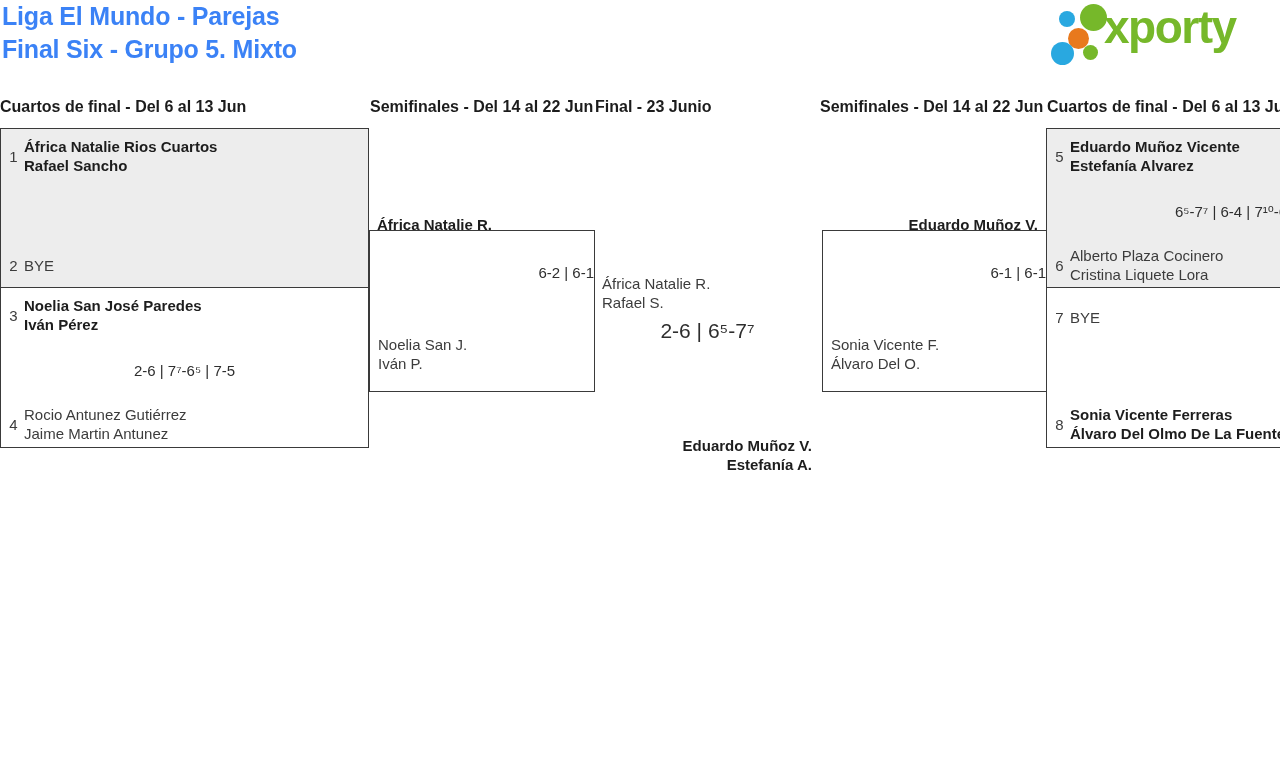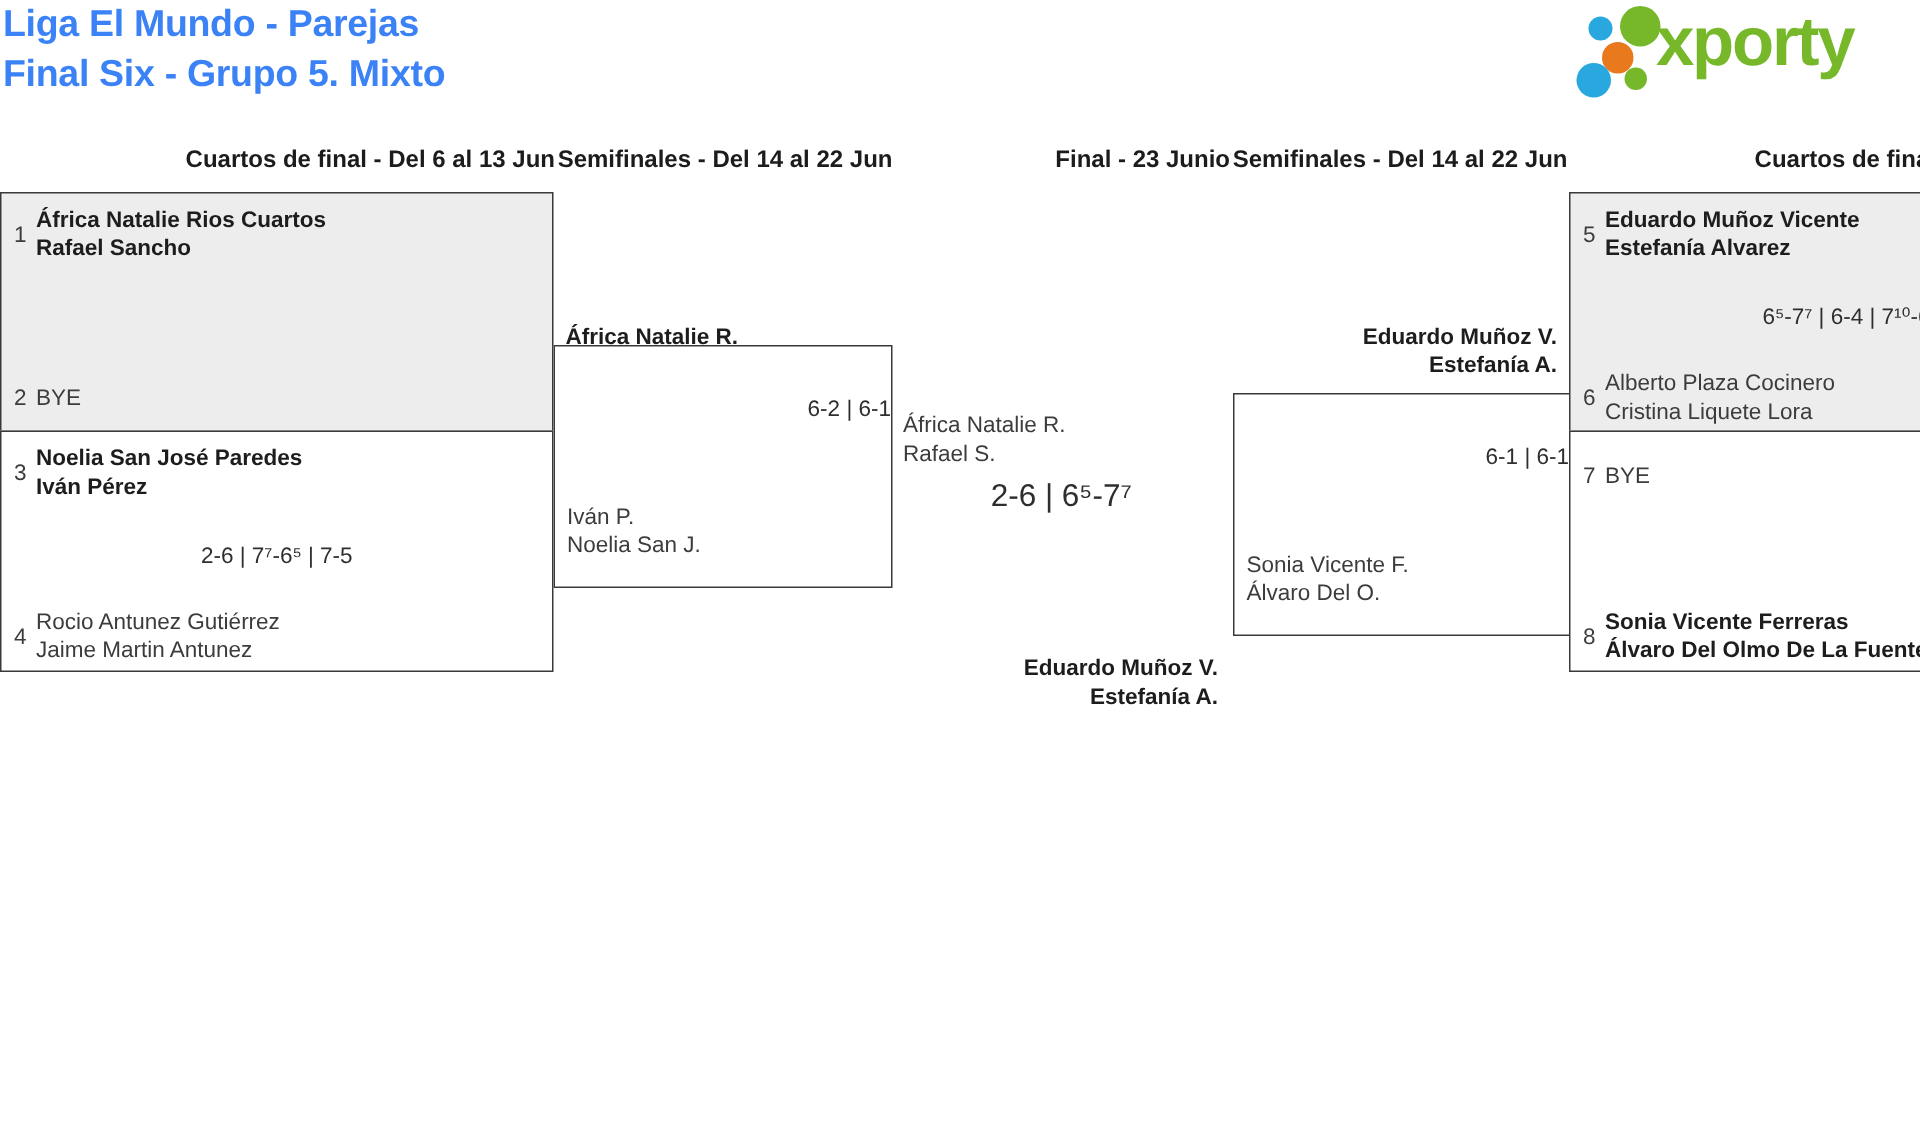--- a/index.html
+++ b/index.html
@@ -11,33 +11,33 @@
   .title{position:absolute;left:2px;top:0;font-size:25px;line-height:33px;font-weight:700;color:#3b82f6;letter-spacing:-0.2px;}
   .logo{position:absolute;left:1048px;top:0;width:232px;height:70px;cursor:pointer;}
   .dot{position:absolute;border-radius:50%;}
   .dot-blue-small {left:11px;top:11px;width:16px;height:16px;background:#29a8e0;}
   .dot-green-big  {left:32px;top:4px;width:27px;height:27px;background:#76b82a;}
   .dot-orange     {left:20px;top:28px;width:21px;height:21px;background:#e8791d;}
   .dot-blue-big   {left:3px;top:42px;width:23px;height:23px;background:#29a8e0;}
   .dot-green-small{left:35px;top:45px;width:15px;height:15px;background:#76b82a;}
   .logo-text{position:absolute;left:56px;top:-8px;font-size:46px;font-weight:700;color:#76b82a;letter-spacing:-1.5px;line-height:70px;}
   
-  .round-header{position:absolute;top:96px;font-size:16px;line-height:22px;font-weight:700;color:#1c1c1c;text-align:right;}
+  .round-header{position:absolute;top:96px;font-size:16px;line-height:22px;font-weight:700;color:#1c1c1c;text-align:left;}
   .rh-qf-left {left:0;width:370px;}
   .rh-sf-left {left:370px;width:225px;}
   .rh-final   {left:595px;width:225px;}
   .rh-sf-right{left:820px;width:225px;}
   .rh-qf-right{left:1047px;width:369px;}
   
   .box{position:absolute;border:1px solid #3a3a3a;background:#ffffff;box-sizing:border-box;}
   .box.shaded{background:#ededed;}
   .qf-left-1 {left:0;top:128px;width:369px;height:160px;}
   .qf-left-2 {left:0;top:287px;width:369px;height:161px;}
   .sf-left-box {left:369px;top:230px;width:226px;height:162px;}
-  .sf-right-box{left:822px;top:230px;width:225px;height:162px;margin-top:32px;}
+  .sf-right-box{left:822px;top:230px;width:225px;height:162px;}
   .qf-right-1{left:1046px;top:128px;width:370px;height:160px;}
   .qf-right-2{left:1046px;top:287px;width:370px;height:161px;}
   
   .team-row{position:absolute;left:8px;display:flex;align-items:center;gap:6px;}
   .pos-top{top:8px;}
   .pos-bye-top{top:20px;}
   .pos-bottom{top:117px;}
   .pos-bye-bottom{top:127px;}
   .seed{font-size:15px;color:#3c3c3c;min-width:9px;text-align:center;font-weight:400;}
   .names{font-size:15px;line-height:19px;color:#3c3c3c;font-weight:400;}
@@ -115,22 +115,22 @@
   </div>
 
   <div class="float-names sf-left-winner">
     <div>África Natalie R.</div>
     <div>Rafael S.</div>
   </div>
 
   <div class="box sf-left-box">
     <div class="score sf-score">6-2 | 6-1</div>
     <div class="sf-loser">
+      <div class="names">Noelia San J.</div>
       <div class="names">Iván P.</div>
-      <div class="names">Noelia San J.</div>
     </div>
   </div>
 
   <div class="float-names final-left">
     <div>África Natalie R.</div>
     <div>Rafael S.</div>
   </div>
   <div class="final-score">2-6 | 6⁵-7⁷</div>
   <div class="float-names final-right">
     <div>Eduardo Muñoz V.</div>

